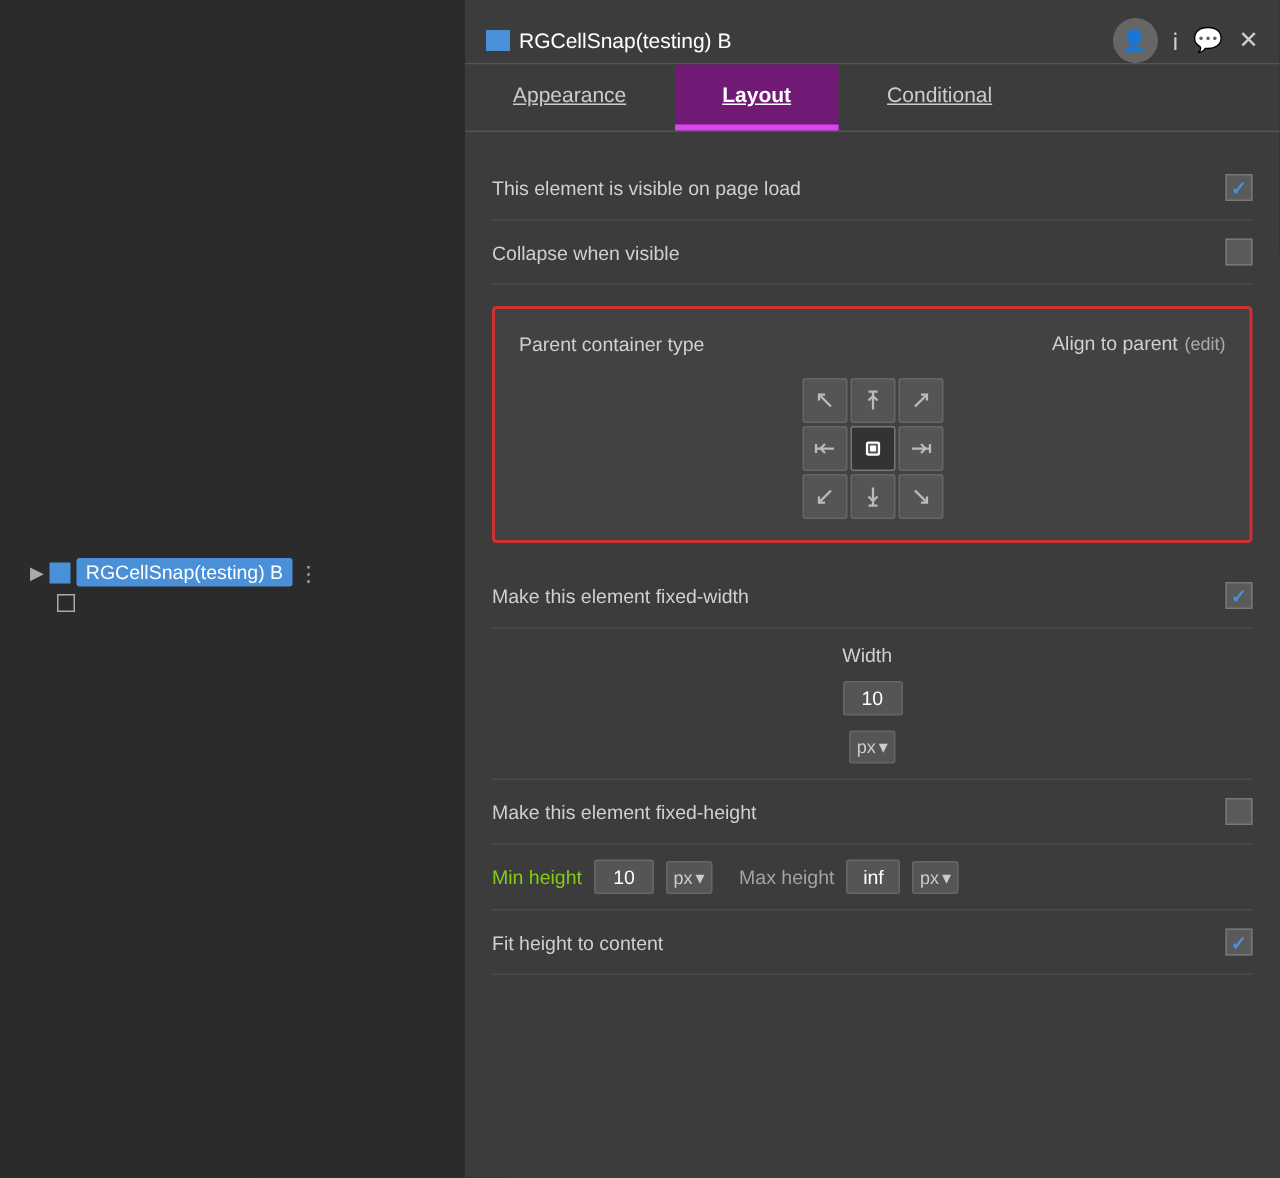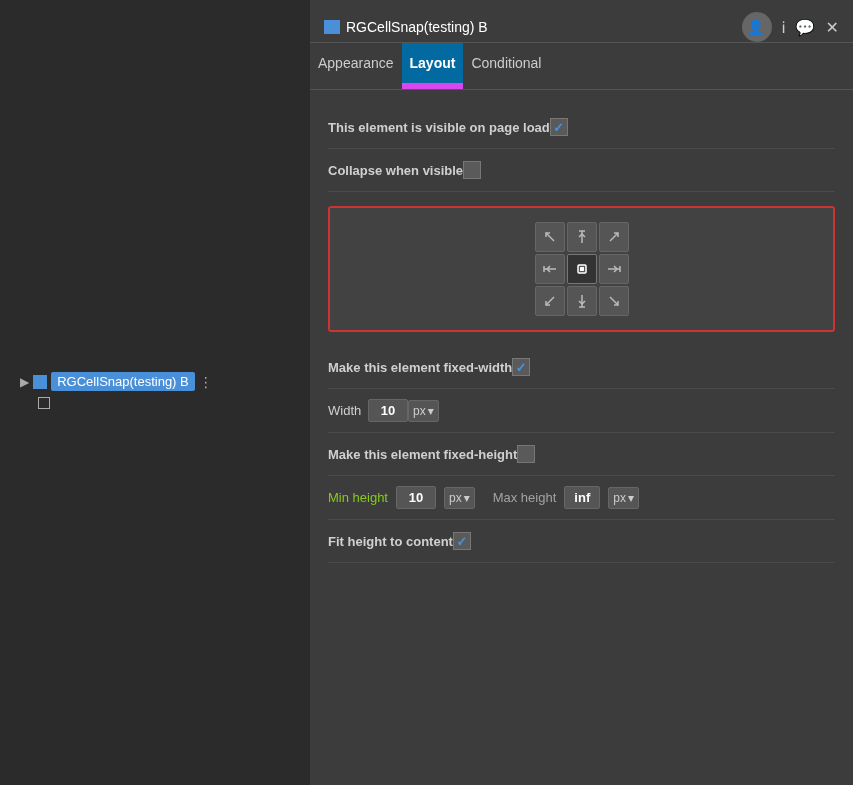--- a/index.html
+++ b/index.html
@@ -129,51 +129,51 @@
     }
 
     
     .tabs {
       display: flex;
       background: #3c3c3c;
       border-bottom: 1px solid #555;
     }
 
     .tab {
-      padding: 12px 8px;
+      padding: 12px 32px;
       color: #ccc;
       font-size: 14px;
       cursor: pointer;
       border-bottom: 2px solid transparent;
+      text-decoration: underline;
     }
 
     .tab.active {
       color: #fff;
-      background: #0369a1;
-      border-bottom: 6px solid #d946ef;
+      background: #701a75;
+      border-bottom: 4px solid #d946ef;
       font-weight: 600;
     }
 
     
     .panel-content {
       flex: 1;
       padding: 16px 18px;
       overflow-y: auto;
       display: flex;
       flex-direction: column;
       gap: 0;
     }
 
     .setting-row {
       display: flex;
       align-items: center;
-      justify-content: flex-start;
+      justify-content: space-between;
       padding: 12px 0;
       border-bottom: 1px solid #4a4a4a;
-      font-weight: bold;
     }
 
     .setting-label {
       color: #d0d0d0;
       font-size: 13px;
     }
 
     .checkbox-checked {
       width: 18px;
       height: 18px;
@@ -263,40 +263,41 @@
 
     .align-btn.center-active {
       background: #333;
       border: 1px solid #777;
     }
 
     
     .width-row {
       display: flex;
       align-items: center;
+      gap: 10px;
       padding: 10px 0;
       border-bottom: 1px solid #4a4a4a;
+      flex-direction: column;
     }
 
     .width-label {
       color: #d0d0d0;
       font-size: 13px;
       min-width: 40px;
     }
 
     .number-input {
       width: 40px;
       background: #555;
       border: 1px solid #666;
       color: #fff;
       font-size: 13px;
       padding: 3px 6px;
       border-radius: 2px;
       text-align: center;
-      font-weight: bold;
     }
 
     .unit-select {
       background: #555;
       border: 1px solid #666;
       color: #ccc;
       font-size: 12px;
       padding: 3px 4px;
       border-radius: 2px;
       cursor: pointer;
@@ -370,20 +371,27 @@
       <span class="setting-label">This element is visible on page load</span>
       <div class="checkbox-checked"></div>
     </div>
 
     <div class="setting-row">
       <span class="setting-label">Collapse when visible</span>
       <div class="checkbox-unchecked"></div>
     </div>
 
     <div class="parent-container-box">
+      <div class="parent-container-header">
+        <span class="parent-container-title">Parent container type</span>
+        <div>
+          <span class="align-to-parent">Align to parent</span>
+          <span class="align-edit">(edit)</span>
+        </div>
+      </div>
 
       <div class="align-grid">
 
         <div class="align-row">
           <div class="align-btn">
             <svg width="16" height="16" viewBox="0 0 16 16" fill="#bbb">
               <polyline points="12,12 4,4" stroke="#bbb" stroke-width="1.5" fill="none"></polyline>
               <polyline points="4,4 8,4 4,4 4,8" stroke="#bbb" stroke-width="1.5" fill="none"></polyline>
             </svg>
           </div>

